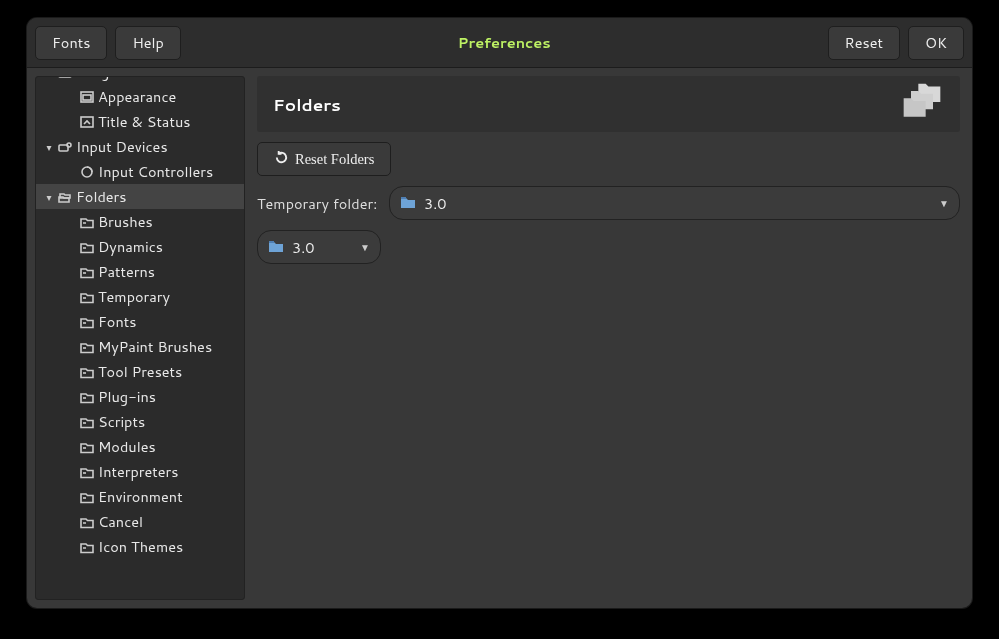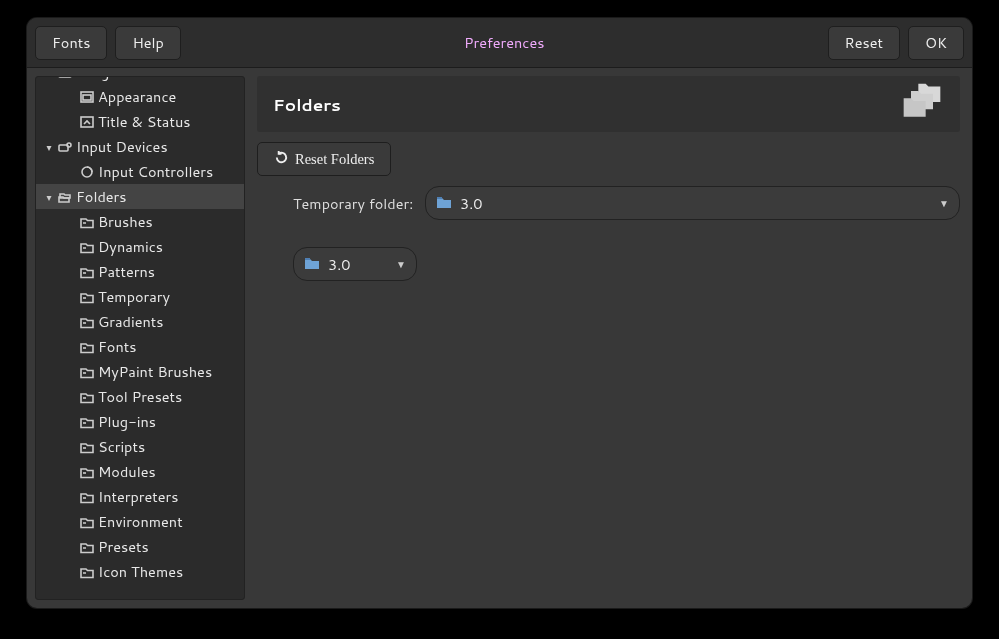--- a/index.html
+++ b/index.html
@@ -1,39 +1,39 @@
 <!DOCTYPE html>
 <html><head>
 <meta charset="utf-8">
 <style>
   * { box-sizing: border-box; margin: 0; padding: 0; }
   html, body { width: 999px; height: 639px; background: #000; font-family: "Cantarell", "Segoe UI", "Helvetica Neue", Arial, sans-serif; font-size: 14.5px; color: #e6e6e6; overflow: hidden; }
   .window { position: absolute; left: 27px; top: 18px; width: 945px; height: 590px; background: #383838; border-radius: 10px; display: flex; flex-direction: column; overflow: hidden; box-shadow: 0 0 0 1px #1a1a1a; }
   .titlebar { height: 50px; background: #2d2d2d; border-bottom: 1px solid #1c1c1c; display: flex; align-items: center; padding: 0 8px; gap: 8px; }
   .titlebar .spacer { flex: 1; }
-  .title { font-weight: 400; color: #f0abfc; }
+  .title { font-weight: 700; color: #bef264; }
   .btn { height: 34px; padding: 0 16px; background: #3a3a3a; border: 1px solid #1e1e1e; border-radius: 5px; color: #eee; display: inline-flex; align-items: center; justify-content: center; cursor: pointer; user-select: none; gap: 6px; }
   .content { flex: 1; display: flex; padding: 8px; gap: 8px; overflow: hidden; }
   .sidebar { width: 210px; background: #2b2b2b; border: 1px solid #222; border-radius: 3px; overflow: hidden; position: relative; }
   .tree { position: absolute; left: 0; right: 0; top: -18px; display: flex; flex-direction: column; }
   .row { height: 25px; display: flex; align-items: center; padding-left: 8px; gap: 4px; cursor: pointer; white-space: nowrap; }
   .row.lvl0 { padding-left: 8px; }
   .row.lvl1 { padding-left: 44px; }
   .row.selected { background: #444; }
   .twisty { width: 10px; text-align: center; font-size: 10px; color: #ccc; }
   .ticon { width: 14px; height: 14px; display: inline-flex; align-items: center; justify-content: center; }
   .ticon svg { width: 14px; height: 14px; stroke: #ccc; fill: none; stroke-width: 1.6; }
   .row span.label { font-size: 14.5px; color: #e8e8e8; }
 
   .main { flex: 1; display: flex; flex-direction: column; gap: 10px; padding: 0 4px 0 4px; overflow: hidden; }
   .heading { height: 56px; background: #303030; border-radius: 3px; display: flex; align-items: center; padding: 0 16px; justify-content: space-between; }
   .heading h2 { font-size: 17px; font-weight: 600; color: #fff; }
   .heading .big-icon svg { width: 44px; height: 44px; stroke: #d8d8d8; fill: #d8d8d8; }
   .actions { display: flex; justify-content: flex-start; font-family: Liberation Serif, serif; }
-  .form { display: grid; grid-template-columns: 124px 1fr; gap: 27px 8px; align-items: center; margin-left: 36px; }
+  .form { display: grid; grid-template-columns: 124px 1fr; gap: 10px 8px; align-items: center; }
   .form label { color: #ddd; white-space: nowrap; }
   .combo { height: 34px; background: #3b3b3b; border: 1px solid #222; border-radius: 14px; display: flex; align-items: center; padding: 0 10px; gap: 8px; cursor: pointer; position: relative; }
   .combo .folder-icon svg { width: 16px; height: 14px; }
   .combo .value { flex: 1; color: #eee; }
   .combo .chev { font-size: 10px; color: #ccc; }
   .reset-icon svg { width: 15px; height: 15px; stroke: #eee; fill: none; stroke-width: 2; }
 </style>
 </head>
 <body>
 
@@ -146,29 +146,20 @@
             </span>
             <span class="label">Temporary</span>
           </div>
           <div class="row lvl1">
             <span class="ticon">
               <svg viewBox="0 0 14 14">
                 <path d="M1 4 h5 l1.5 1.5 h5.5 v7 h-12 z"></path>
                 <line x1="3" y1="8" x2="6" y2="8"></line>
               </svg>
             </span>
-            <span class="label">Gradients</span>
-          </div>
-          <div class="row lvl1">
-            <span class="ticon">
-              <svg viewBox="0 0 14 14">
-                <path d="M1 4 h5 l1.5 1.5 h5.5 v7 h-12 z"></path>
-                <line x1="3" y1="8" x2="6" y2="8"></line>
-              </svg>
-            </span>
             <span class="label">Fonts</span>
           </div>
           <div class="row lvl1">
             <span class="ticon">
               <svg viewBox="0 0 14 14">
                 <path d="M1 4 h5 l1.5 1.5 h5.5 v7 h-12 z"></path>
                 <line x1="3" y1="8" x2="6" y2="8"></line>
               </svg>
             </span>
             <span class="label">MyPaint Brushes</span>
@@ -227,21 +218,21 @@
             </span>
             <span class="label">Environment</span>
           </div>
           <div class="row lvl1">
             <span class="ticon">
               <svg viewBox="0 0 14 14">
                 <path d="M1 4 h5 l1.5 1.5 h5.5 v7 h-12 z"></path>
                 <line x1="3" y1="8" x2="6" y2="8"></line>
               </svg>
             </span>
-            <span class="label">Presets</span>
+            <span class="label">Cancel</span>
           </div>
           <div class="row lvl1">
             <span class="ticon">
               <svg viewBox="0 0 14 14">
                 <path d="M1 4 h5 l1.5 1.5 h5.5 v7 h-12 z"></path>
                 <line x1="3" y1="8" x2="6" y2="8"></line>
               </svg>
             </span>
             <span class="label">Icon Themes</span>
           </div>

